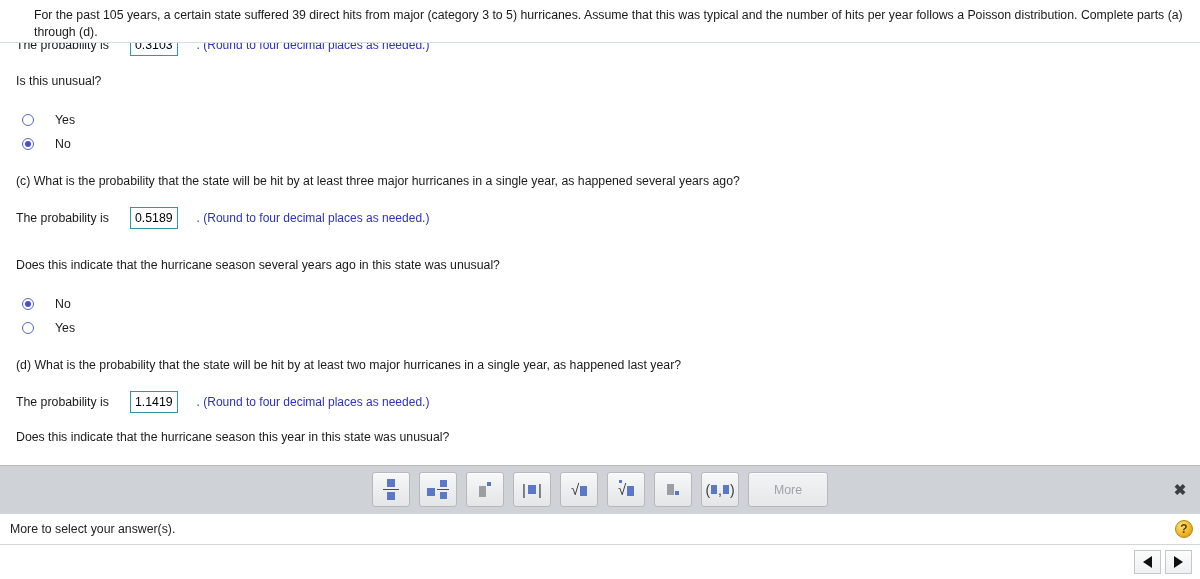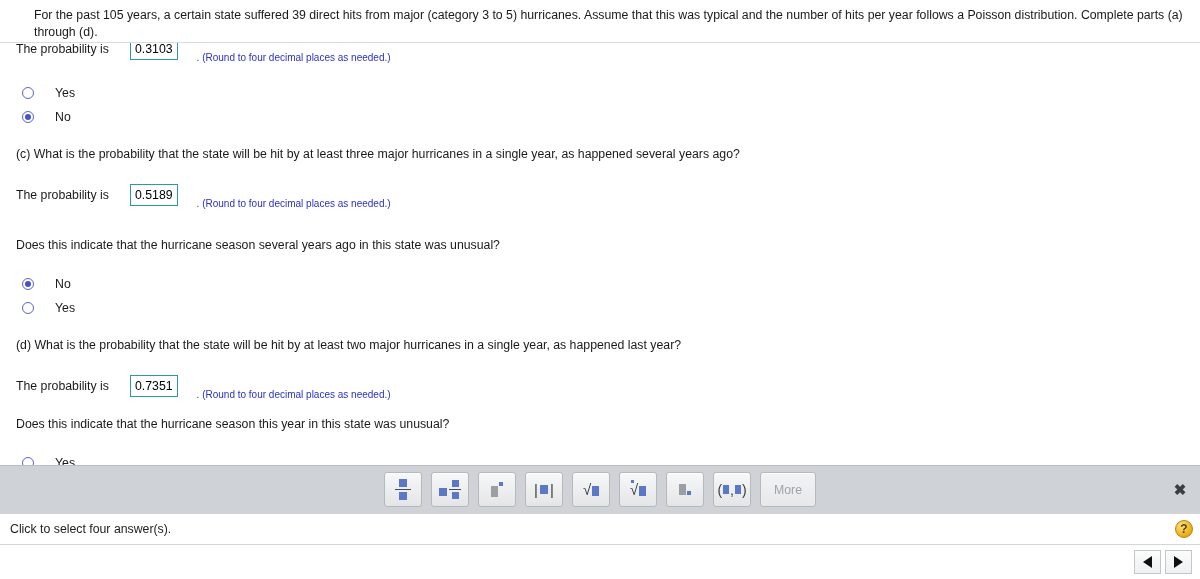--- a/index.html
+++ b/index.html
@@ -65,21 +65,21 @@
     background: #ffffff;
     color: #000;
     font-size: 12.3px;
     line-height: 14px;
     padding: 3px 4px 3px 4px;
     margin: 0 3px 0 5px;
     min-width: 46px;
     text-align: left;
     font-family: "Liberation Sans", sans-serif;
   }
-  .ansrow .tail { font-size: 10px; margin-top: 18px; }
+  .ansrow .tail { font-size: 12px; }
 
   
   .radio-group { margin: 4px; }
   .radio-item {
     display: flex;
     align-items: center;
     height: 24px;
     cursor: pointer;
   }
   .radio {
@@ -121,21 +121,21 @@
   .pal-btns { display: flex; gap: 9px; }
   .pal-btn {
     width: 38px; height: 35px;
     background: linear-gradient(#f7f8f8, #e3e5e7);
     border: 1px solid #b5b8bc;
     border-radius: 3px;
     display: flex; align-items: center; justify-content: center;
     cursor: pointer;
     box-shadow: 0 1px 0 rgba(255,255,255,.8) inset;
   }
-  .pal-btn.wide { width: 56px; }
+  .pal-btn.wide { width: 80px; }
   .pal-btn.more {
     color: #a0a3a7;
     font-size: 12.3px;
     background: linear-gradient(#f2f3f4, #e6e8ea);
     cursor: default;
   }
   .close-x {
     position: absolute;
     right: 10px; top: 13px;
     width: 20px; height: 20px;
@@ -219,20 +219,21 @@
 
   <div class="pane">
     <div class="pane-inner">
 
       <div class="ansrow" style="margin-top:0px;">
         <span class="lbl">The probability is</span>
         <span class="ansbox">0.3103</span>
         <span class="tail blue">. (Round to four decimal places as needed.)</span>
       </div>
 
+      <div class="qline" style="margin-top:17px;">Is this unusual?</div>
       <div class="radio-group" style="margin-top:18px;">
         <div class="radio-item">
           <span class="radio"></span>
           <span class="radio-label">Yes</span>
         </div>
         <div class="radio-item">
           <span class="radio checked"></span>
           <span class="radio-label">No</span>
         </div>
       </div>
@@ -251,21 +252,21 @@
         </div>
         <div class="radio-item">
           <span class="radio"></span>
           <span class="radio-label">Yes</span>
         </div>
       </div>
 
       <div class="qline" style="margin-top:17px;">(d) What is the probability that the state will be hit by at least two major hurricanes in a single year, as happened last year?</div>
       <div class="ansrow" style="margin-top:17px;">
         <span class="lbl">The probability is</span>
-        <span class="ansbox">0.7351</span>
+        <span class="ansbox">1.1419</span>
         <span class="tail blue">. (Round to four decimal places as needed.)</span>
       </div>
       <div class="qline" style="margin-top:16px;">Does this indicate that the hurricane season this year in this state was unusual?</div>
       <div class="radio-group" style="margin-top:18px;">
         <div class="radio-item">
           <span class="radio"></span>
           <span class="radio-label">Yes</span>
         </div>
 
       </div>
@@ -342,21 +343,21 @@
         </span>
       </div>
 
       <div class="pal-btn wide more">More</div>
     </div>
 
     <div class="close-x">✖</div>
   </div>
 
   <div class="statusbar">
-    <div class="status-text">Click to select four answer(s).</div>
+    <div class="status-text">More to select your answer(s).</div>
     <div class="help-btn">?</div>
   </div>
 
   <div class="navbar">
     <div class="nav-btn">
       <span class="tri-l"></span>
     </div>
     <div class="nav-btn">
       <span class="tri-r"></span>
     </div>

